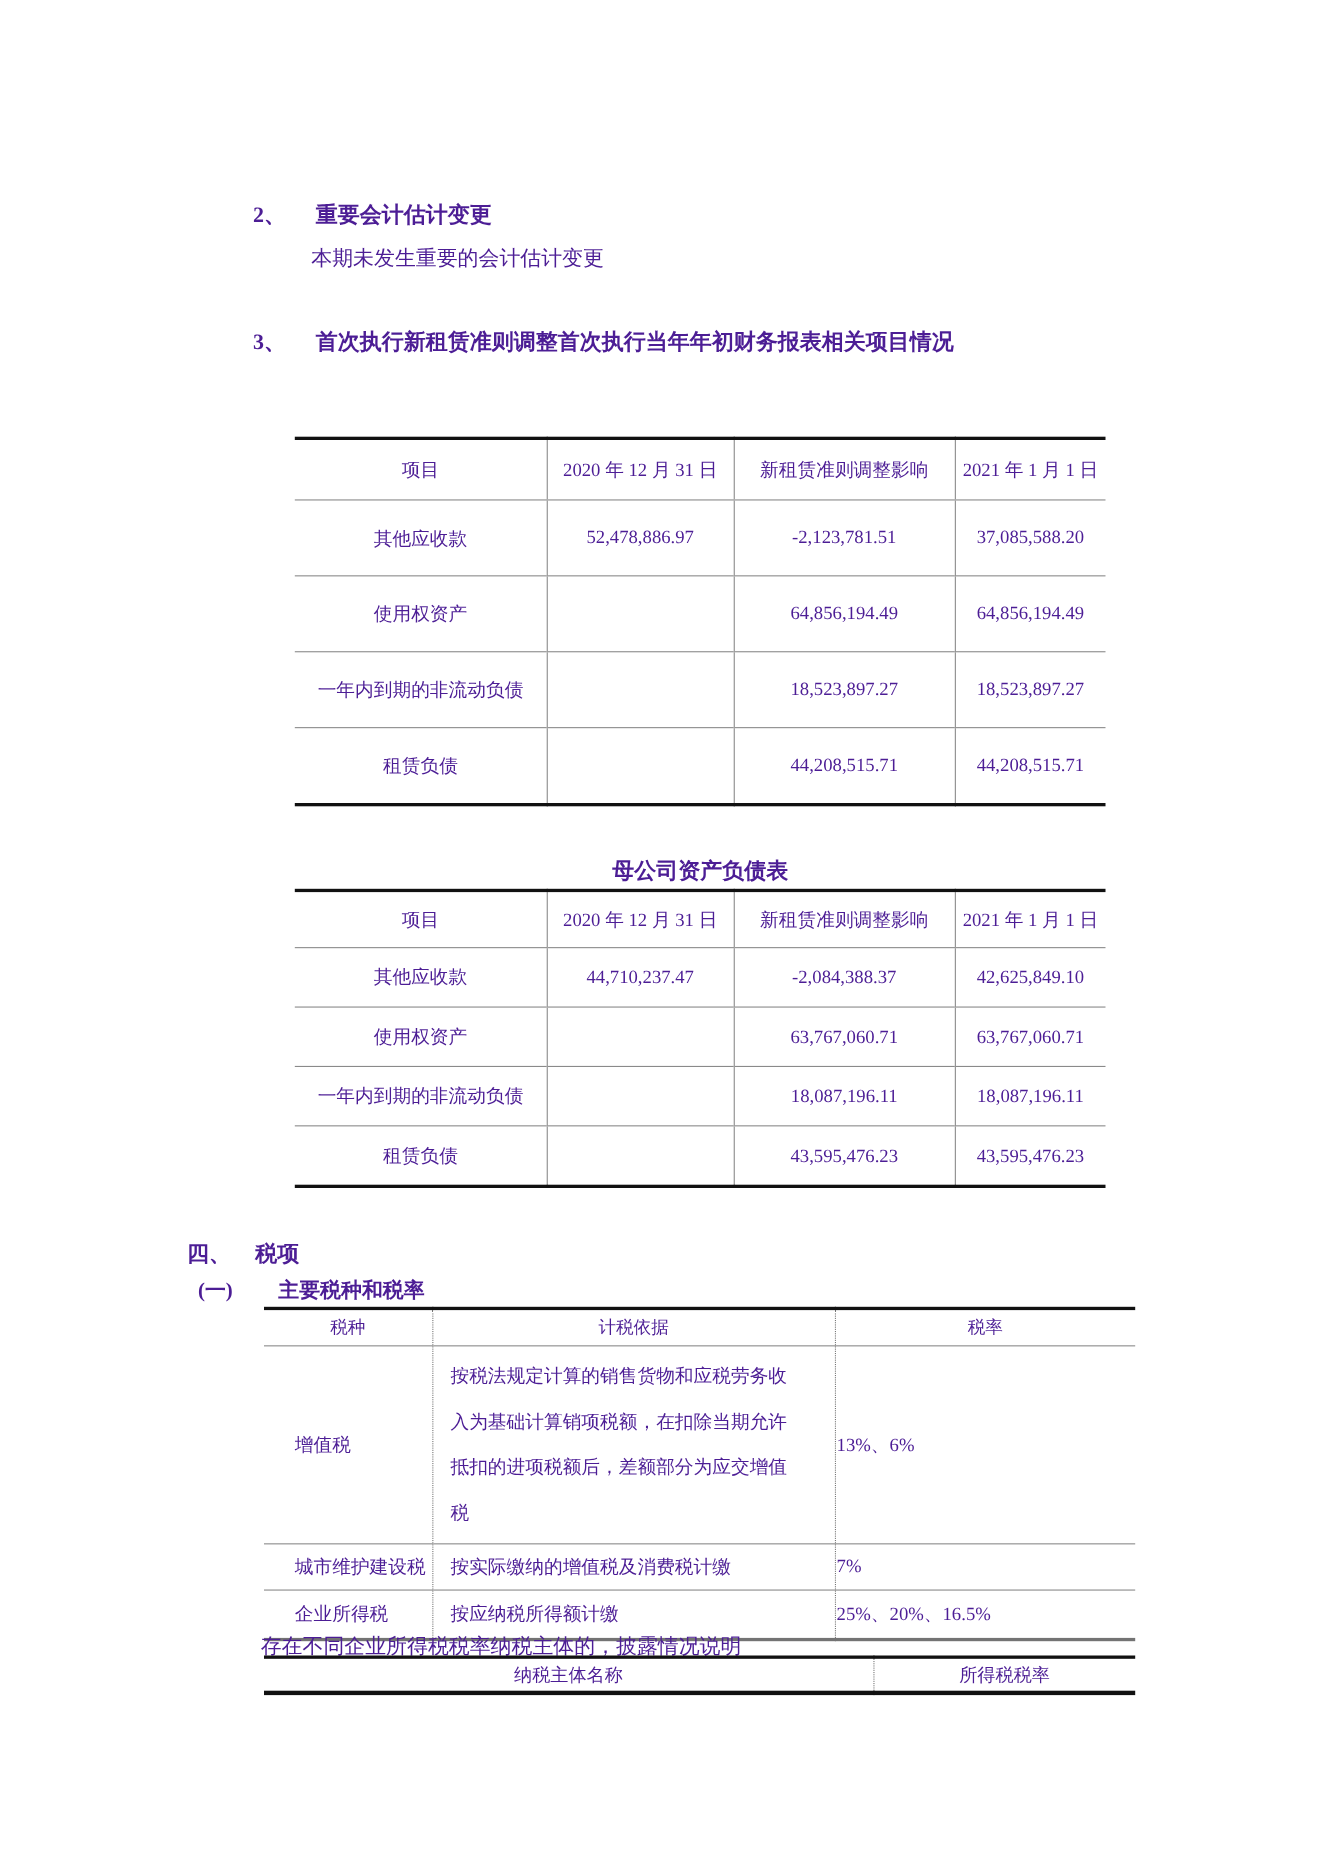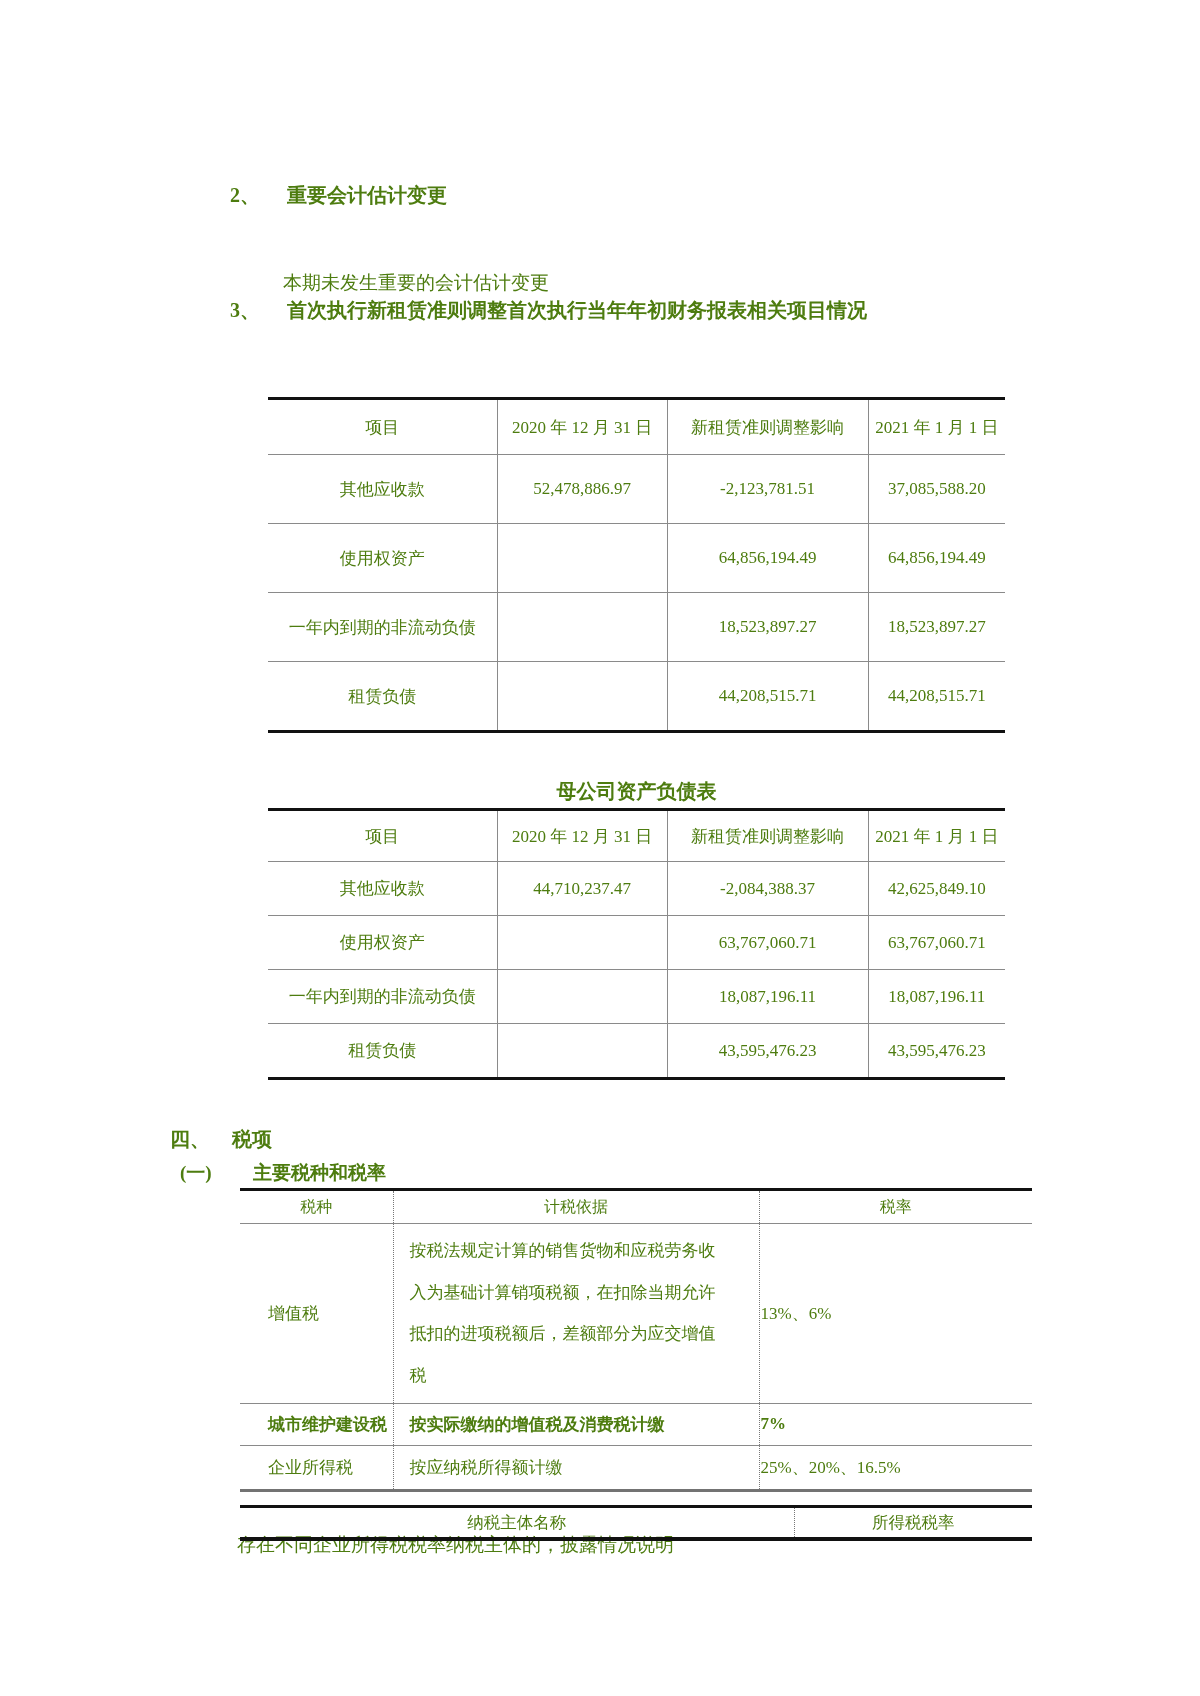--- a/index.html
+++ b/index.html
@@ -2,27 +2,27 @@
 <html><head>
 <meta charset="utf-8">
 <style>
   html,body { margin:0; padding:0; background:#e8e8e8; }
   .page {
     position:relative;
     width:1200px; height:1696px;
     margin:0 auto;
     background:#ffffff;
     font-family:"Liberation Serif","DejaVu Serif",serif;
-    color:#4d7c0f;
+    color:#4c1d95;
     overflow:hidden;
   }
   
   .heading { position:absolute; white-space:nowrap; font-weight:bold; font-size:20px; }
   .heading .h-num { display:inline-block; }
-  .para { position:absolute; white-space:nowrap; font-size:19px;margin-top:48px; }
+  .para { position:absolute; white-space:nowrap; font-size:19px; }
 
   .pos-s2   { top:182px;  left:230px; }
   .pos-s2 .h-num { width:57px; }
   .pos-s2-body { top:222px; left:283px; }
   .pos-s3   { top:297px;  left:230px; }
   .pos-s3 .h-num { width:57px; }
   .pos-s4   { top:1126px; left:170px; }
   .pos-s4 .h-num { width:62px; }
   .pos-s41  { top:1160px; left:180px; font-size:19px; }
   .pos-s41 .h-num { width:73px; }
@@ -61,21 +61,21 @@
     font-size:17px;
   }
   .tax th { font-weight:normal; height:30px; font-size:16px; text-align:center;
             border-bottom:1px solid #8a8a8a; white-space:nowrap; }
   .tax th:not(:first-child), .tax td:not(:first-child) { border-left:1px dotted #777; }
   .tax tbody tr:not(:first-child) td { border-top:1px solid #8a8a8a; }
   .tax td.c0 { text-align:left; padding-left:28px; white-space:nowrap; }
   .tax td.c1 { text-align:left; padding-left:16px; padding-right:34px; }
   .tax td.c2 { text-align:left; padding-right:14px; white-space:nowrap; }
   .tax tr.r0 td.c1 { line-height:2.45; padding-top:6px; padding-bottom:6px; }
-  .tax tr.r1 td { height:39px;font-weight:bold; }
+  .tax tr.r1 td { height:39px; }
   .tax tr.r2 td { height:41px; }
 
   
   .payer {
     position:absolute; left:240px; top:1505px; width:792px;
     border-top:3px solid #111; border-bottom:4px solid #111;
     font-size:16.5px;
   }
   .payer th { font-weight:normal; height:27px; text-align:center; white-space:nowrap; }
   .payer th:not(:first-child) { border-left:1px dotted #777; }

